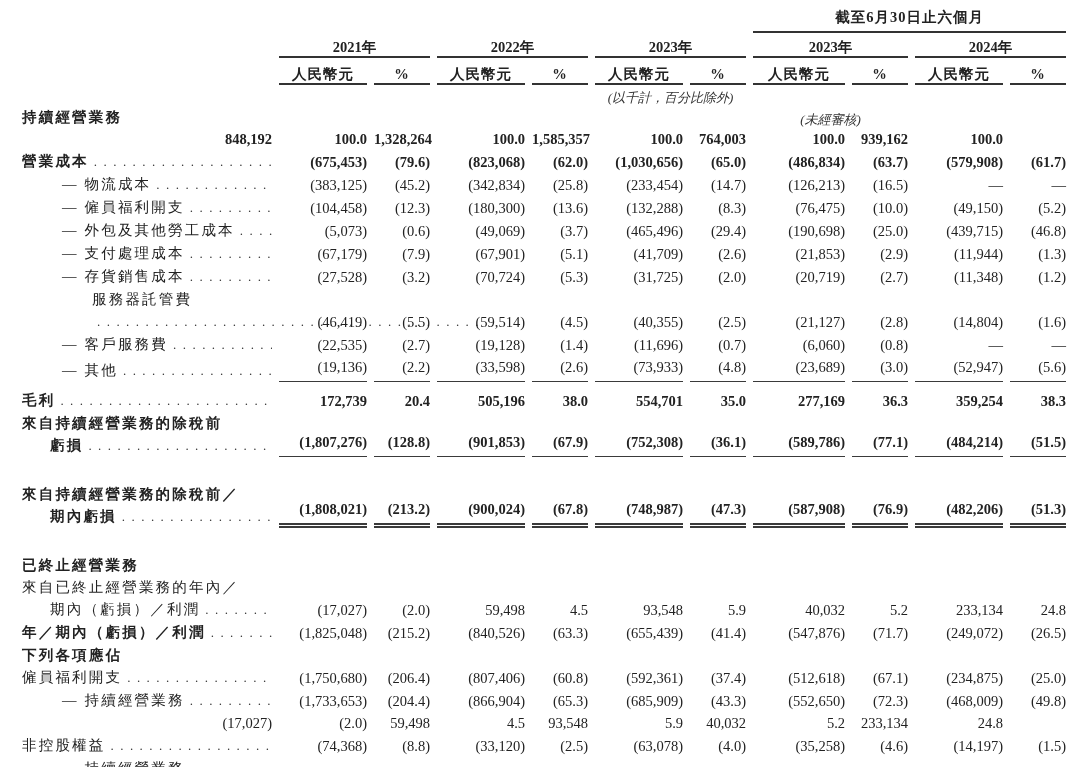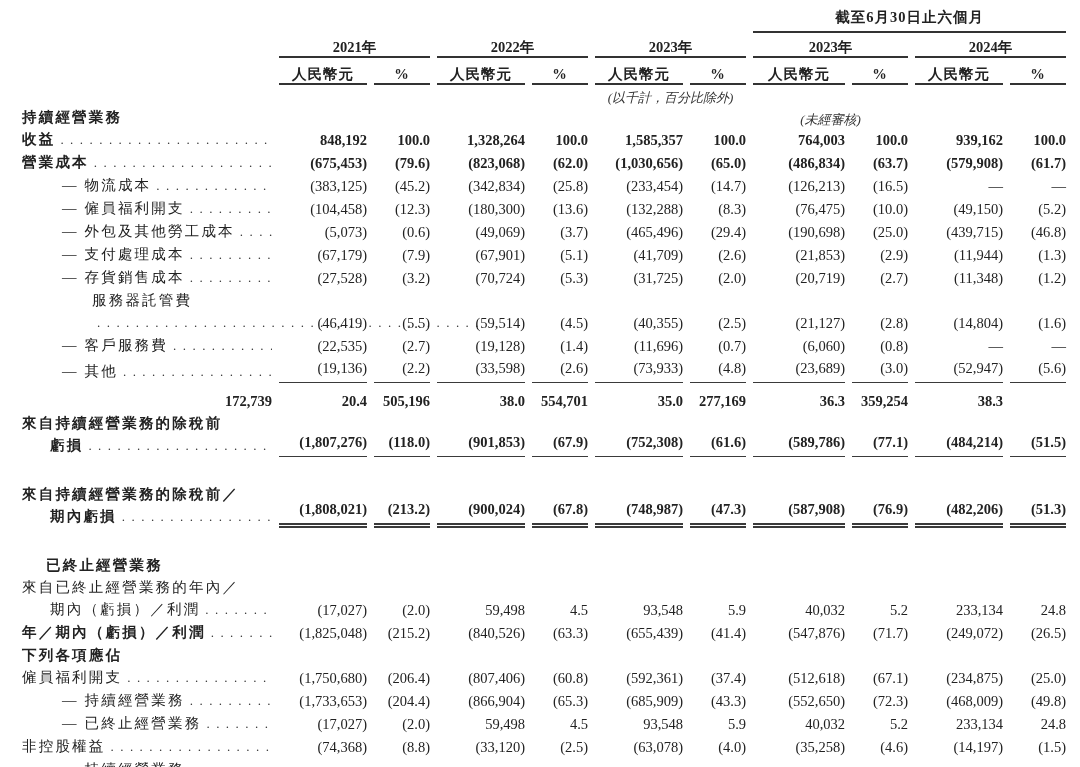--- a/index.html
+++ b/index.html
@@ -86,26 +86,20 @@
   <div id="table-body">
       <div class="grid trow">
         <div class="lcell">
           <div class="lline ind0">
             <div class="ltext b" style="display: inline;">持續經營業務</div>
           </div>
         </div>
         <div class="note unaud">(未經審核)</div>
       </div>
       <div class="grid trow">
-        <div class="lcell">
-          <div class="lline ind0">
-            <div class="ltext b" style="display: inline;">收益</div>
-            <div class="dots"></div>
-          </div>
-        </div>
         <div class="val b">848,192</div>
         <div class="val b">100.0</div>
         <div class="val b">1,328,264</div>
         <div class="val b">100.0</div>
         <div class="val b">1,585,357</div>
         <div class="val b">100.0</div>
         <div class="val b">764,003</div>
         <div class="val b">100.0</div>
         <div class="val b">939,162</div>
         <div class="val b">100.0</div>
@@ -266,20 +260,26 @@
         <div class="val rs">(33,598)</div>
         <div class="val rs">(2.6)</div>
         <div class="val rs">(73,933)</div>
         <div class="val rs">(4.8)</div>
         <div class="val rs">(23,689)</div>
         <div class="val rs">(3.0)</div>
         <div class="val rs">(52,947)</div>
         <div class="val rs">(5.6)</div>
       </div>
       <div class="grid trow sp-s">
+        <div class="lcell">
+          <div class="lline ind0">
+            <div class="ltext b" style="display: inline;">毛利</div>
+            <div class="dots"></div>
+          </div>
+        </div>
         <div class="val b">172,739</div>
         <div class="val b">20.4</div>
         <div class="val b">505,196</div>
         <div class="val b">38.0</div>
         <div class="val b">554,701</div>
         <div class="val b">35.0</div>
         <div class="val b">277,169</div>
         <div class="val b">36.3</div>
         <div class="val b">359,254</div>
         <div class="val b">38.3</div>
@@ -288,25 +288,25 @@
         <div class="lcell">
           <div class="lline ind0">
             <div class="ltext b" style="display: inline;">來自持續經營業務的除稅前</div>
           </div>
           <div class="lline indh">
             <div class="ltext b" style="display: inline;">虧損</div>
             <div class="dots"></div>
           </div>
         </div>
         <div class="val b rs">(1,807,276)</div>
-        <div class="val b rs">(118.0)</div>
+        <div class="val b rs">(128.8)</div>
         <div class="val b rs">(901,853)</div>
         <div class="val b rs">(67.9)</div>
         <div class="val b rs">(752,308)</div>
-        <div class="val b rs">(61.6)</div>
+        <div class="val b rs">(36.1)</div>
         <div class="val b rs">(589,786)</div>
         <div class="val b rs">(77.1)</div>
         <div class="val b rs">(484,214)</div>
         <div class="val b rs">(51.5)</div>
       </div>
       <div class="grid trow sp-l">
         <div class="lcell">
           <div class="lline ind0">
             <div class="ltext b" style="display: inline;">來自持續經營業務的除稅前／</div>
           </div>
@@ -322,21 +322,21 @@
         <div class="val b rd">(748,987)</div>
         <div class="val b rd">(47.3)</div>
         <div class="val b rd">(587,908)</div>
         <div class="val b rd">(76.9)</div>
         <div class="val b rd">(482,206)</div>
         <div class="val b rd">(51.3)</div>
       </div>
       <div class="grid trow sp-l">
         <div class="lcell">
           <div class="lline ind0">
-            <div class="ltext b" style="display: inline; margin-left: 24px;">已終止經營業務</div>
+            <div class="ltext b" style="display: inline;">已終止經營業務</div>
           </div>
         </div>
       </div>
       <div class="grid trow">
         <div class="lcell">
           <div class="lline ind0">
             <div class="ltext" style="display: inline;">來自已終止經營業務的年內／</div>
           </div>
           <div class="lline indh">
             <div class="ltext" style="display: inline;">期內（虧損）／利潤</div>
@@ -409,26 +409,20 @@
         <div class="val">(866,904)</div>
         <div class="val">(65.3)</div>
         <div class="val">(685,909)</div>
         <div class="val">(43.3)</div>
         <div class="val">(552,650)</div>
         <div class="val">(72.3)</div>
         <div class="val">(468,009)</div>
         <div class="val">(49.8)</div>
       </div>
       <div class="grid trow">
-        <div class="lcell">
-          <div class="lline ind1">
-            <div class="ltext" style="display: inline;">— 已終止經營業務</div>
-            <div class="dots"></div>
-          </div>
-        </div>
         <div class="val">(17,027)</div>
         <div class="val">(2.0)</div>
         <div class="val">59,498</div>
         <div class="val">4.5</div>
         <div class="val">93,548</div>
         <div class="val">5.9</div>
         <div class="val">40,032</div>
         <div class="val">5.2</div>
         <div class="val">233,134</div>
         <div class="val">24.8</div>

